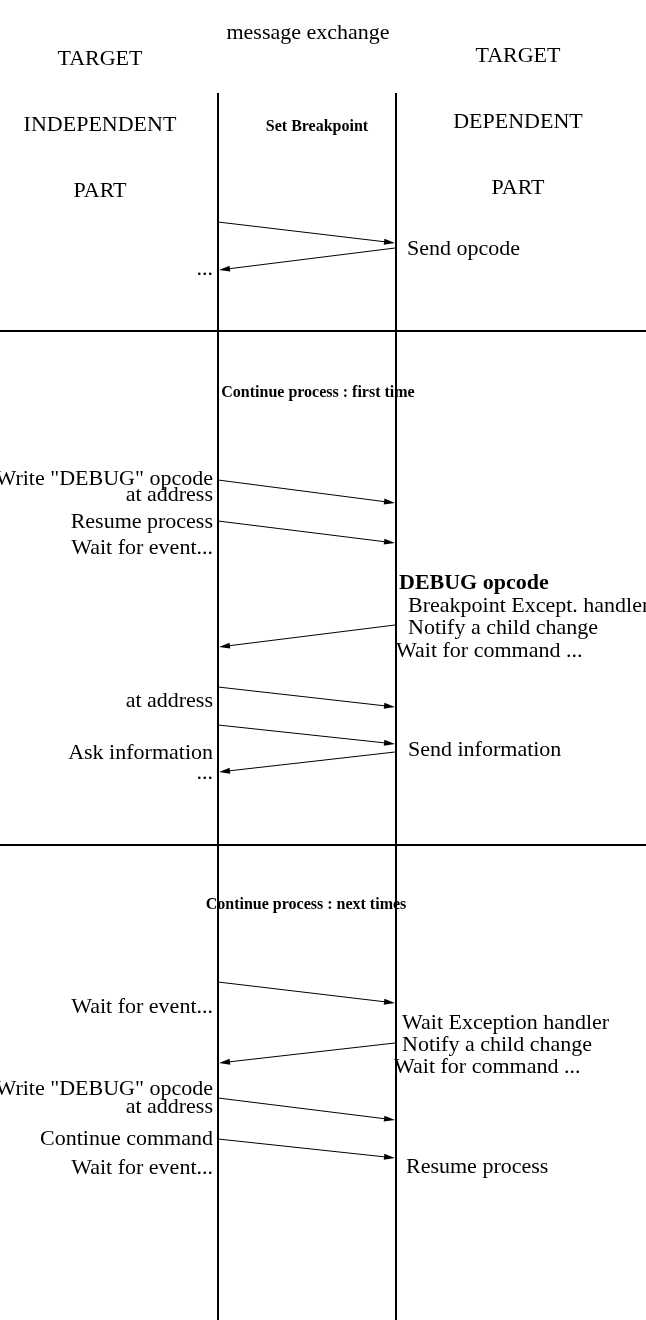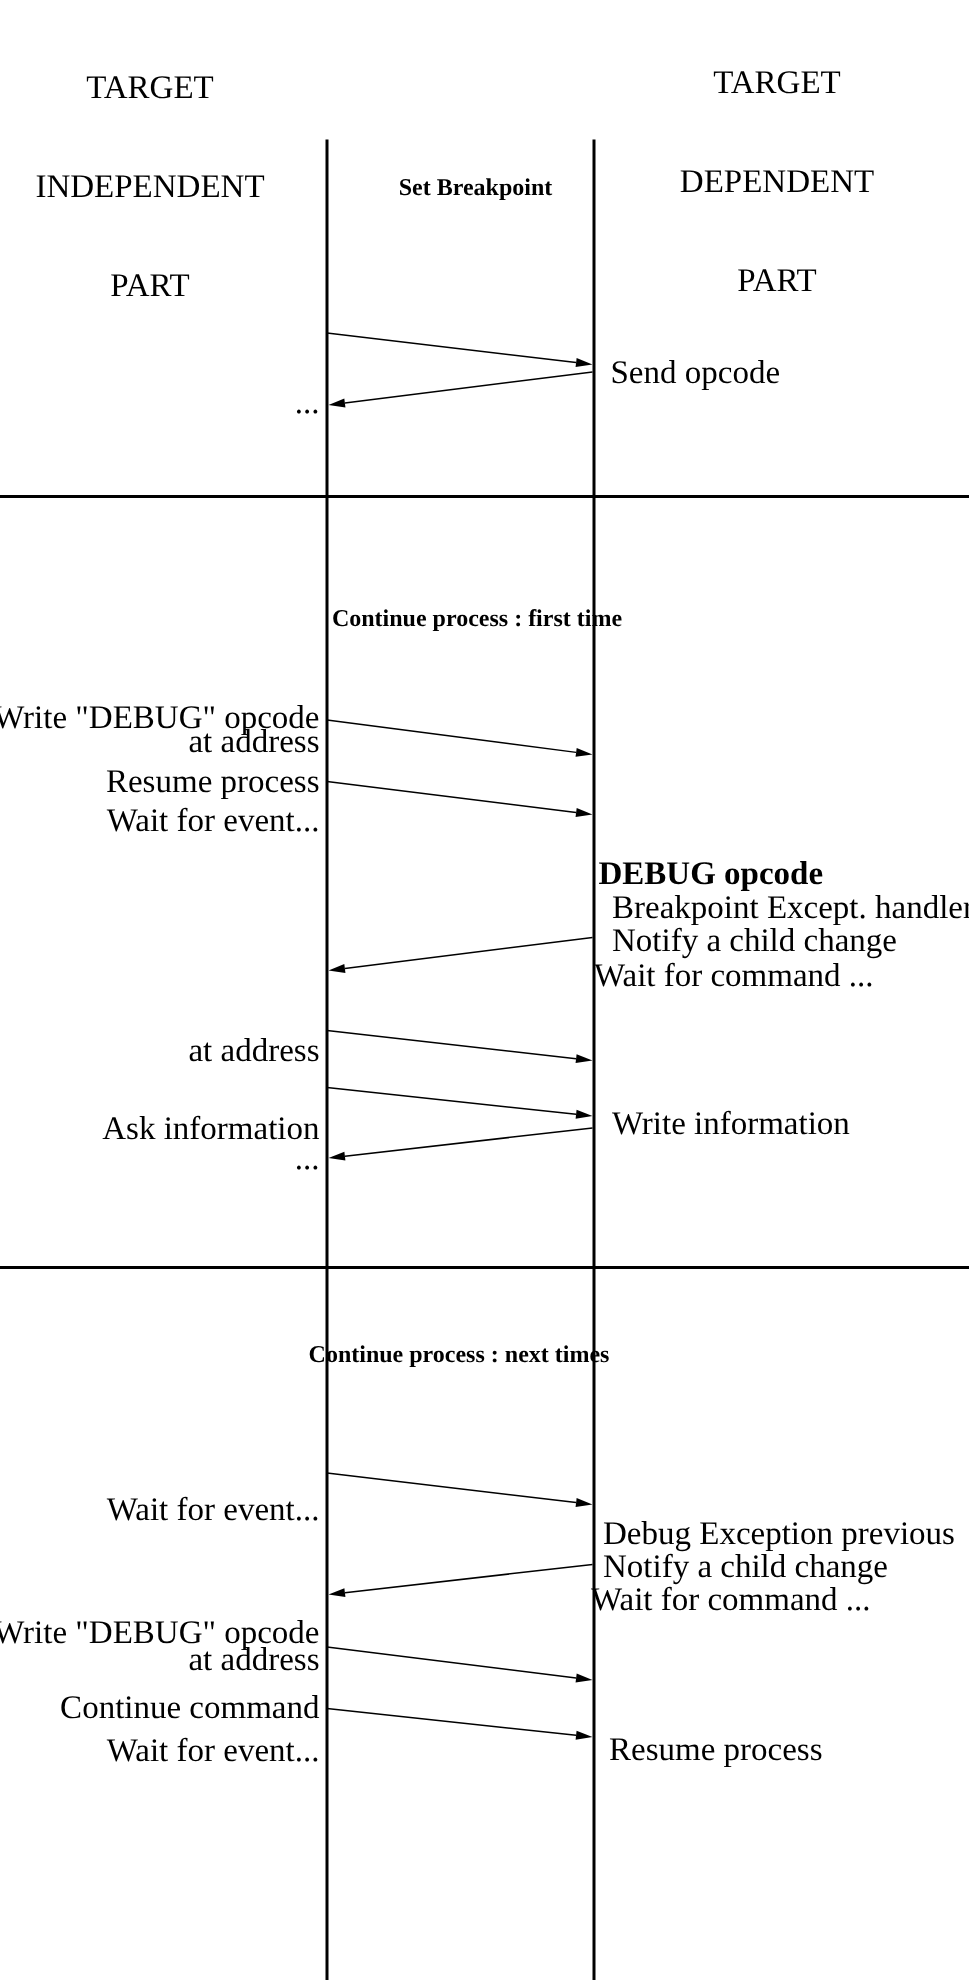--- a/index.html
+++ b/index.html
@@ -18,34 +18,35 @@
 </head>
 <body>
 
 <div id="canvas">
 
   <div class="hdr" style="left:0px;top:3px;width:200px;">
     <div>TARGET</div>
     <div>INDEPENDENT</div>
     <div>PART</div>
   </div>
+  <div class="hdr" style="left:208px;top:21px;width:200px;">message exchange</div>
   <div class="hdr" style="left:418px;top:0px;width:200px;">
     <div>TARGET</div>
     <div>DEPENDENT</div>
     <div>PART</div>
   </div>
 
   <div class="lifeline" style="left:217px;"></div>
   <div class="lifeline" style="left:395px;"></div>
 
   <div class="divider" style="top:330px;"></div>
   <div class="divider" style="top:844px;"></div>
 
   <div class="title" style="left:167px;top:115px;width:300px;">Set Breakpoint</div>
-  <div class="title" style="left:168px;top:402px;width:300px;text-align:center;">Continue process : first time</div>
+  <div class="title" style="left:168px;top:381px;width:300px;text-align:center;">Continue process : first time</div>
   <div class="title" style="left:156px;top:893px;width:300px;">Continue process : next times</div>
 
   <div class="lbl lbl-left" style="top:257px;">...</div>
   <div class="lbl lbl-left" style="top:467px;">Write "DEBUG" opcode</div>
   <div class="lbl lbl-left" style="top:483px;">at address</div>
   <div class="lbl lbl-left" style="top:510px;">Resume process</div>
   <div class="lbl lbl-left" style="top:536px;">Wait for event...</div>
   <div class="lbl lbl-left" style="top:689px;">at address</div>
   <div class="lbl lbl-left" style="top:716px;margin-top:25px;">Ask information</div>
   <div class="lbl lbl-left" style="top:761px;">...</div>
@@ -53,22 +54,22 @@
   <div class="lbl lbl-left" style="top:1077px;">Write "DEBUG" opcode</div>
   <div class="lbl lbl-left" style="top:1095px;">at address</div>
   <div class="lbl lbl-left" style="top:1127px;text-align:center;">Continue command</div>
   <div class="lbl lbl-left" style="top:1156px;">Wait for event...</div>
 
   <div class="lbl" style="left:407px;top:237px;">Send opcode</div>
   <div class="lbl" style="left:399px;top:571px;font-weight:bold;">DEBUG opcode</div>
   <div class="lbl" style="left:408px;top:594px;">Breakpoint Except. handler</div>
   <div class="lbl" style="left:408px;top:616px;">Notify a child change</div>
   <div class="lbl" style="left:396px;top:639px;">Wait for command ...</div>
-  <div class="lbl" style="left:408px;top:738px;">Write information</div>
-  <div class="lbl" style="left:402px;top:1011px;">Debug Exception previous</div>
+  <div class="lbl" style="left:408px;top:738px;">Send information</div>
+  <div class="lbl" style="left:402px;top:1011px;">Wait Exception handler</div>
   <div class="lbl" style="left:402px;top:1033px;">Notify a child change</div>
   <div class="lbl" style="left:394px;top:1055px;">Wait for command ...</div>
   <div class="lbl" style="left:406px;top:1155px;">Resume process</div>
 
   <svg id="arrow-layer" width="646" height="1320">
       <g>
         <line x1="218" y1="222" x2="384.07661240271284" y2="241.7040048613388" stroke="#000000" stroke-width="1"></line>
         <polygon points="395,243 383.723159183078,244.68311056968983 384.4300656223477,238.72489915298777" fill="#000000"></polygon>
       </g>
       <g>

